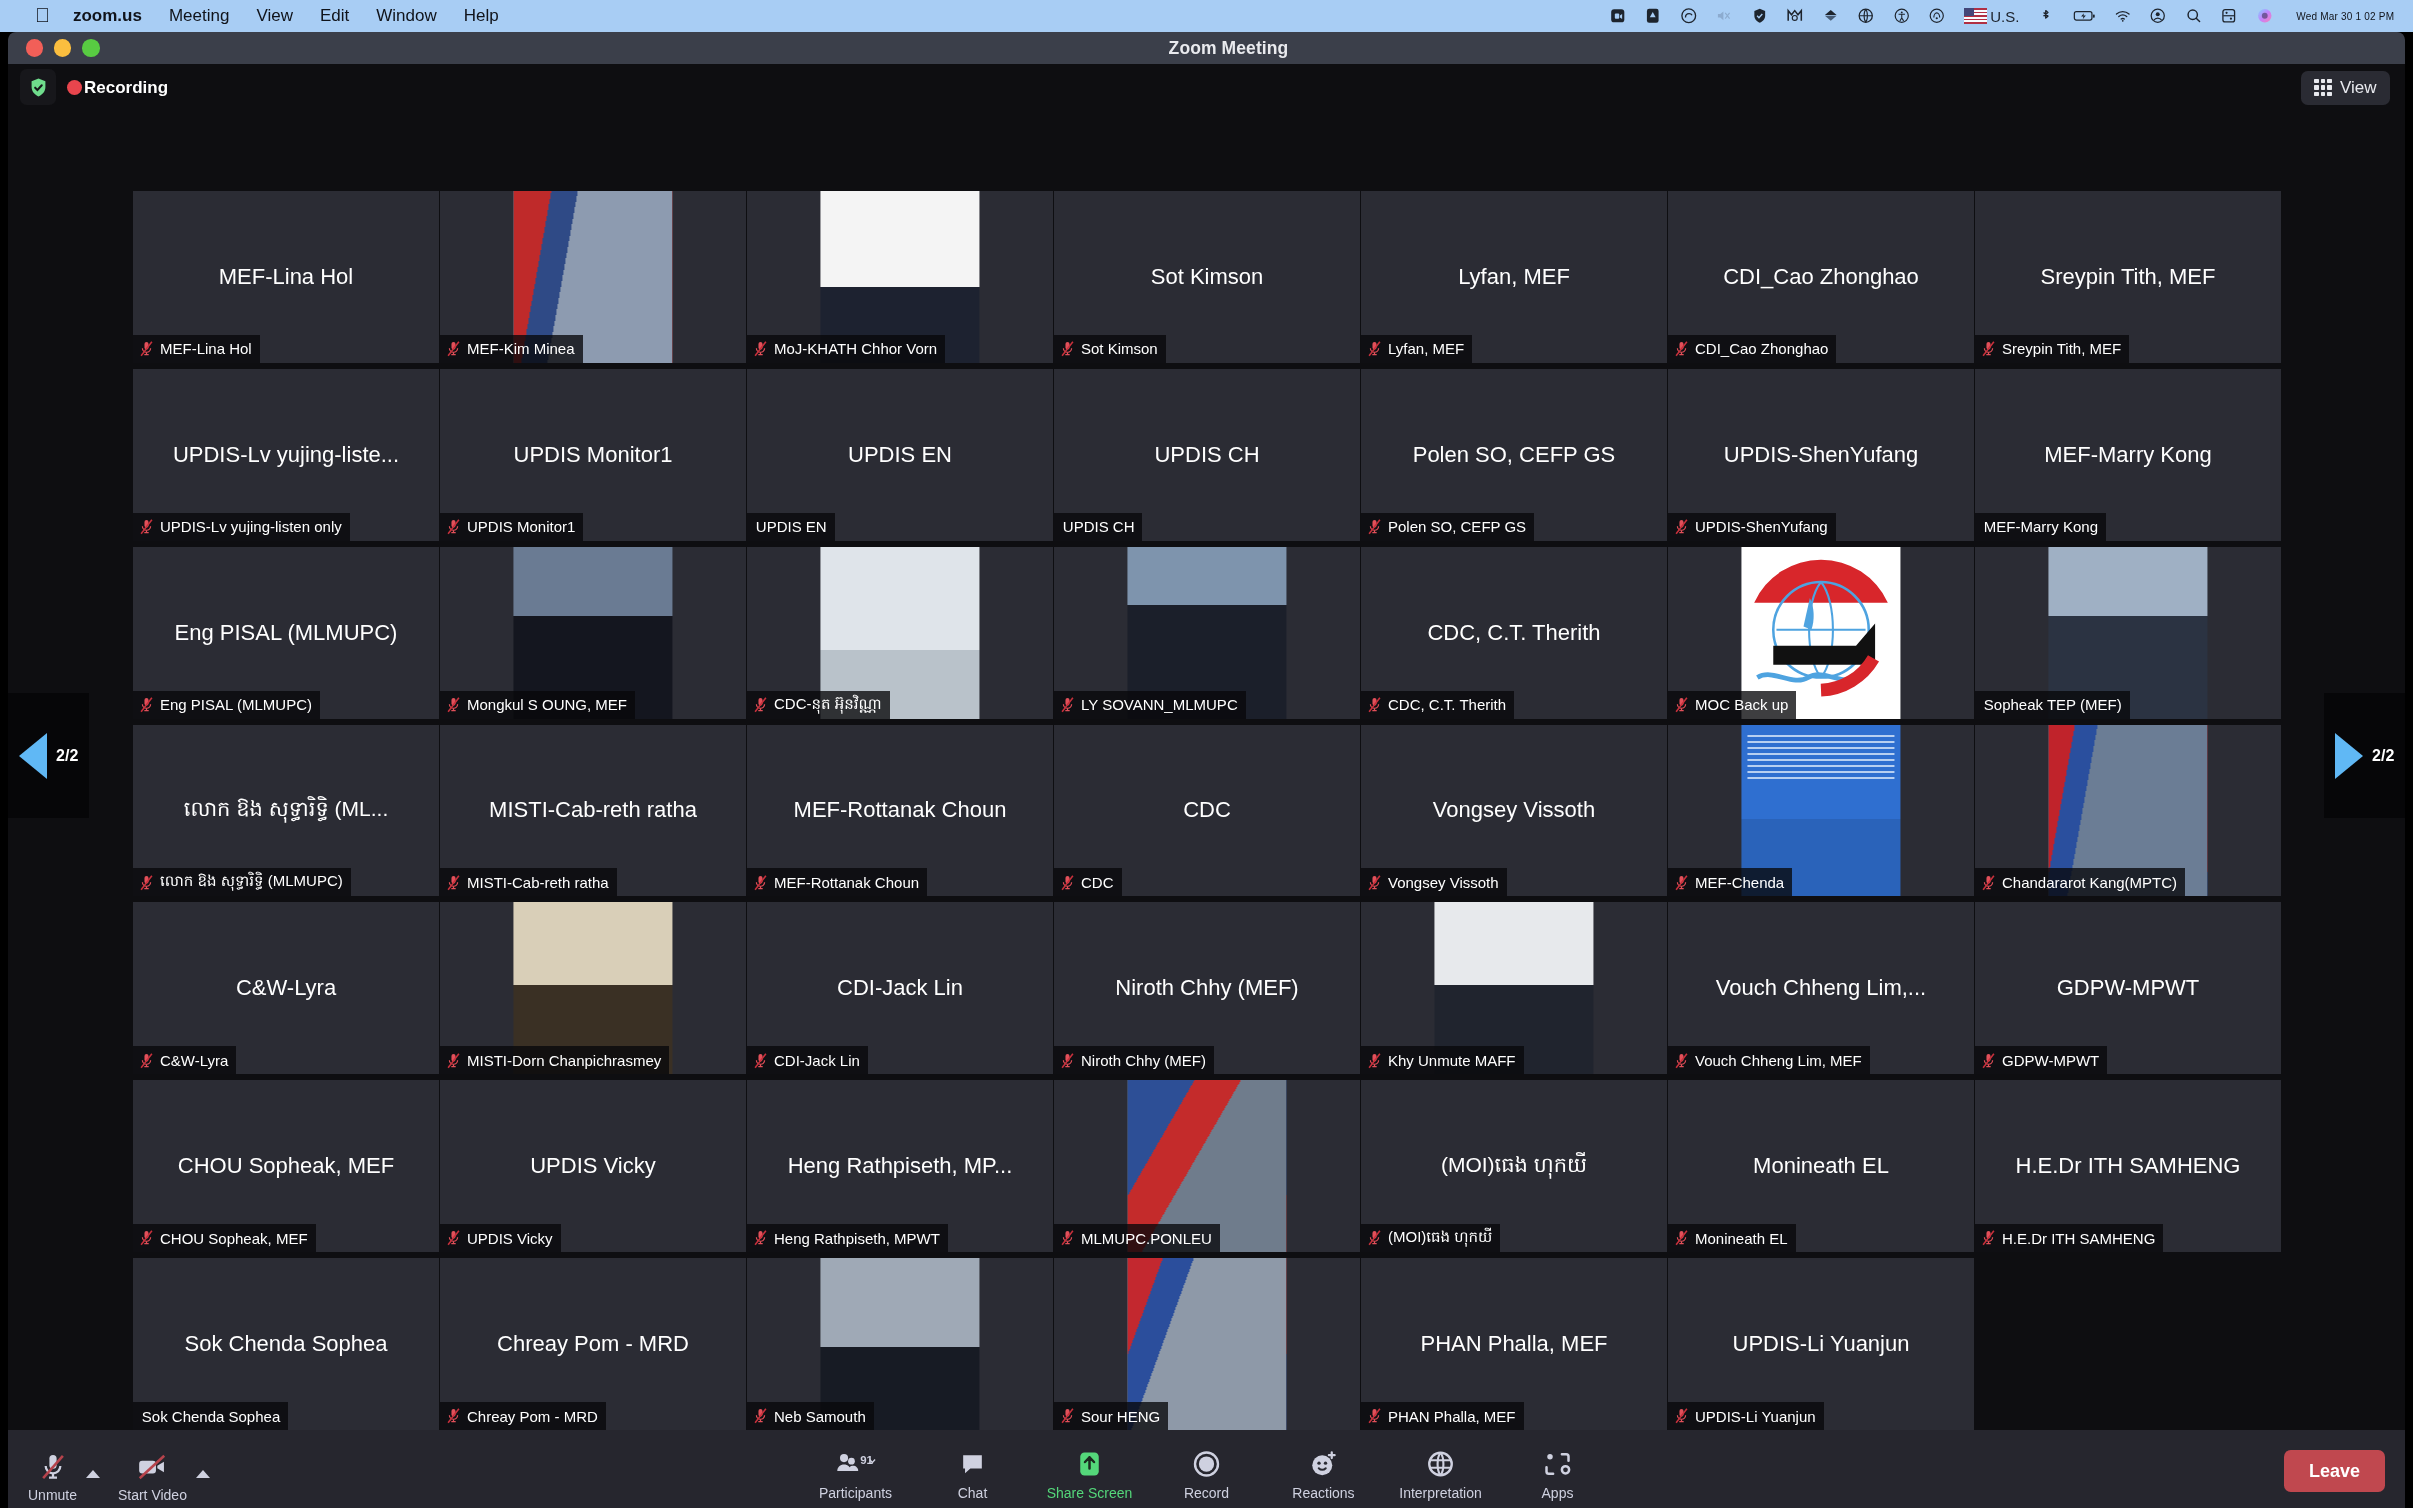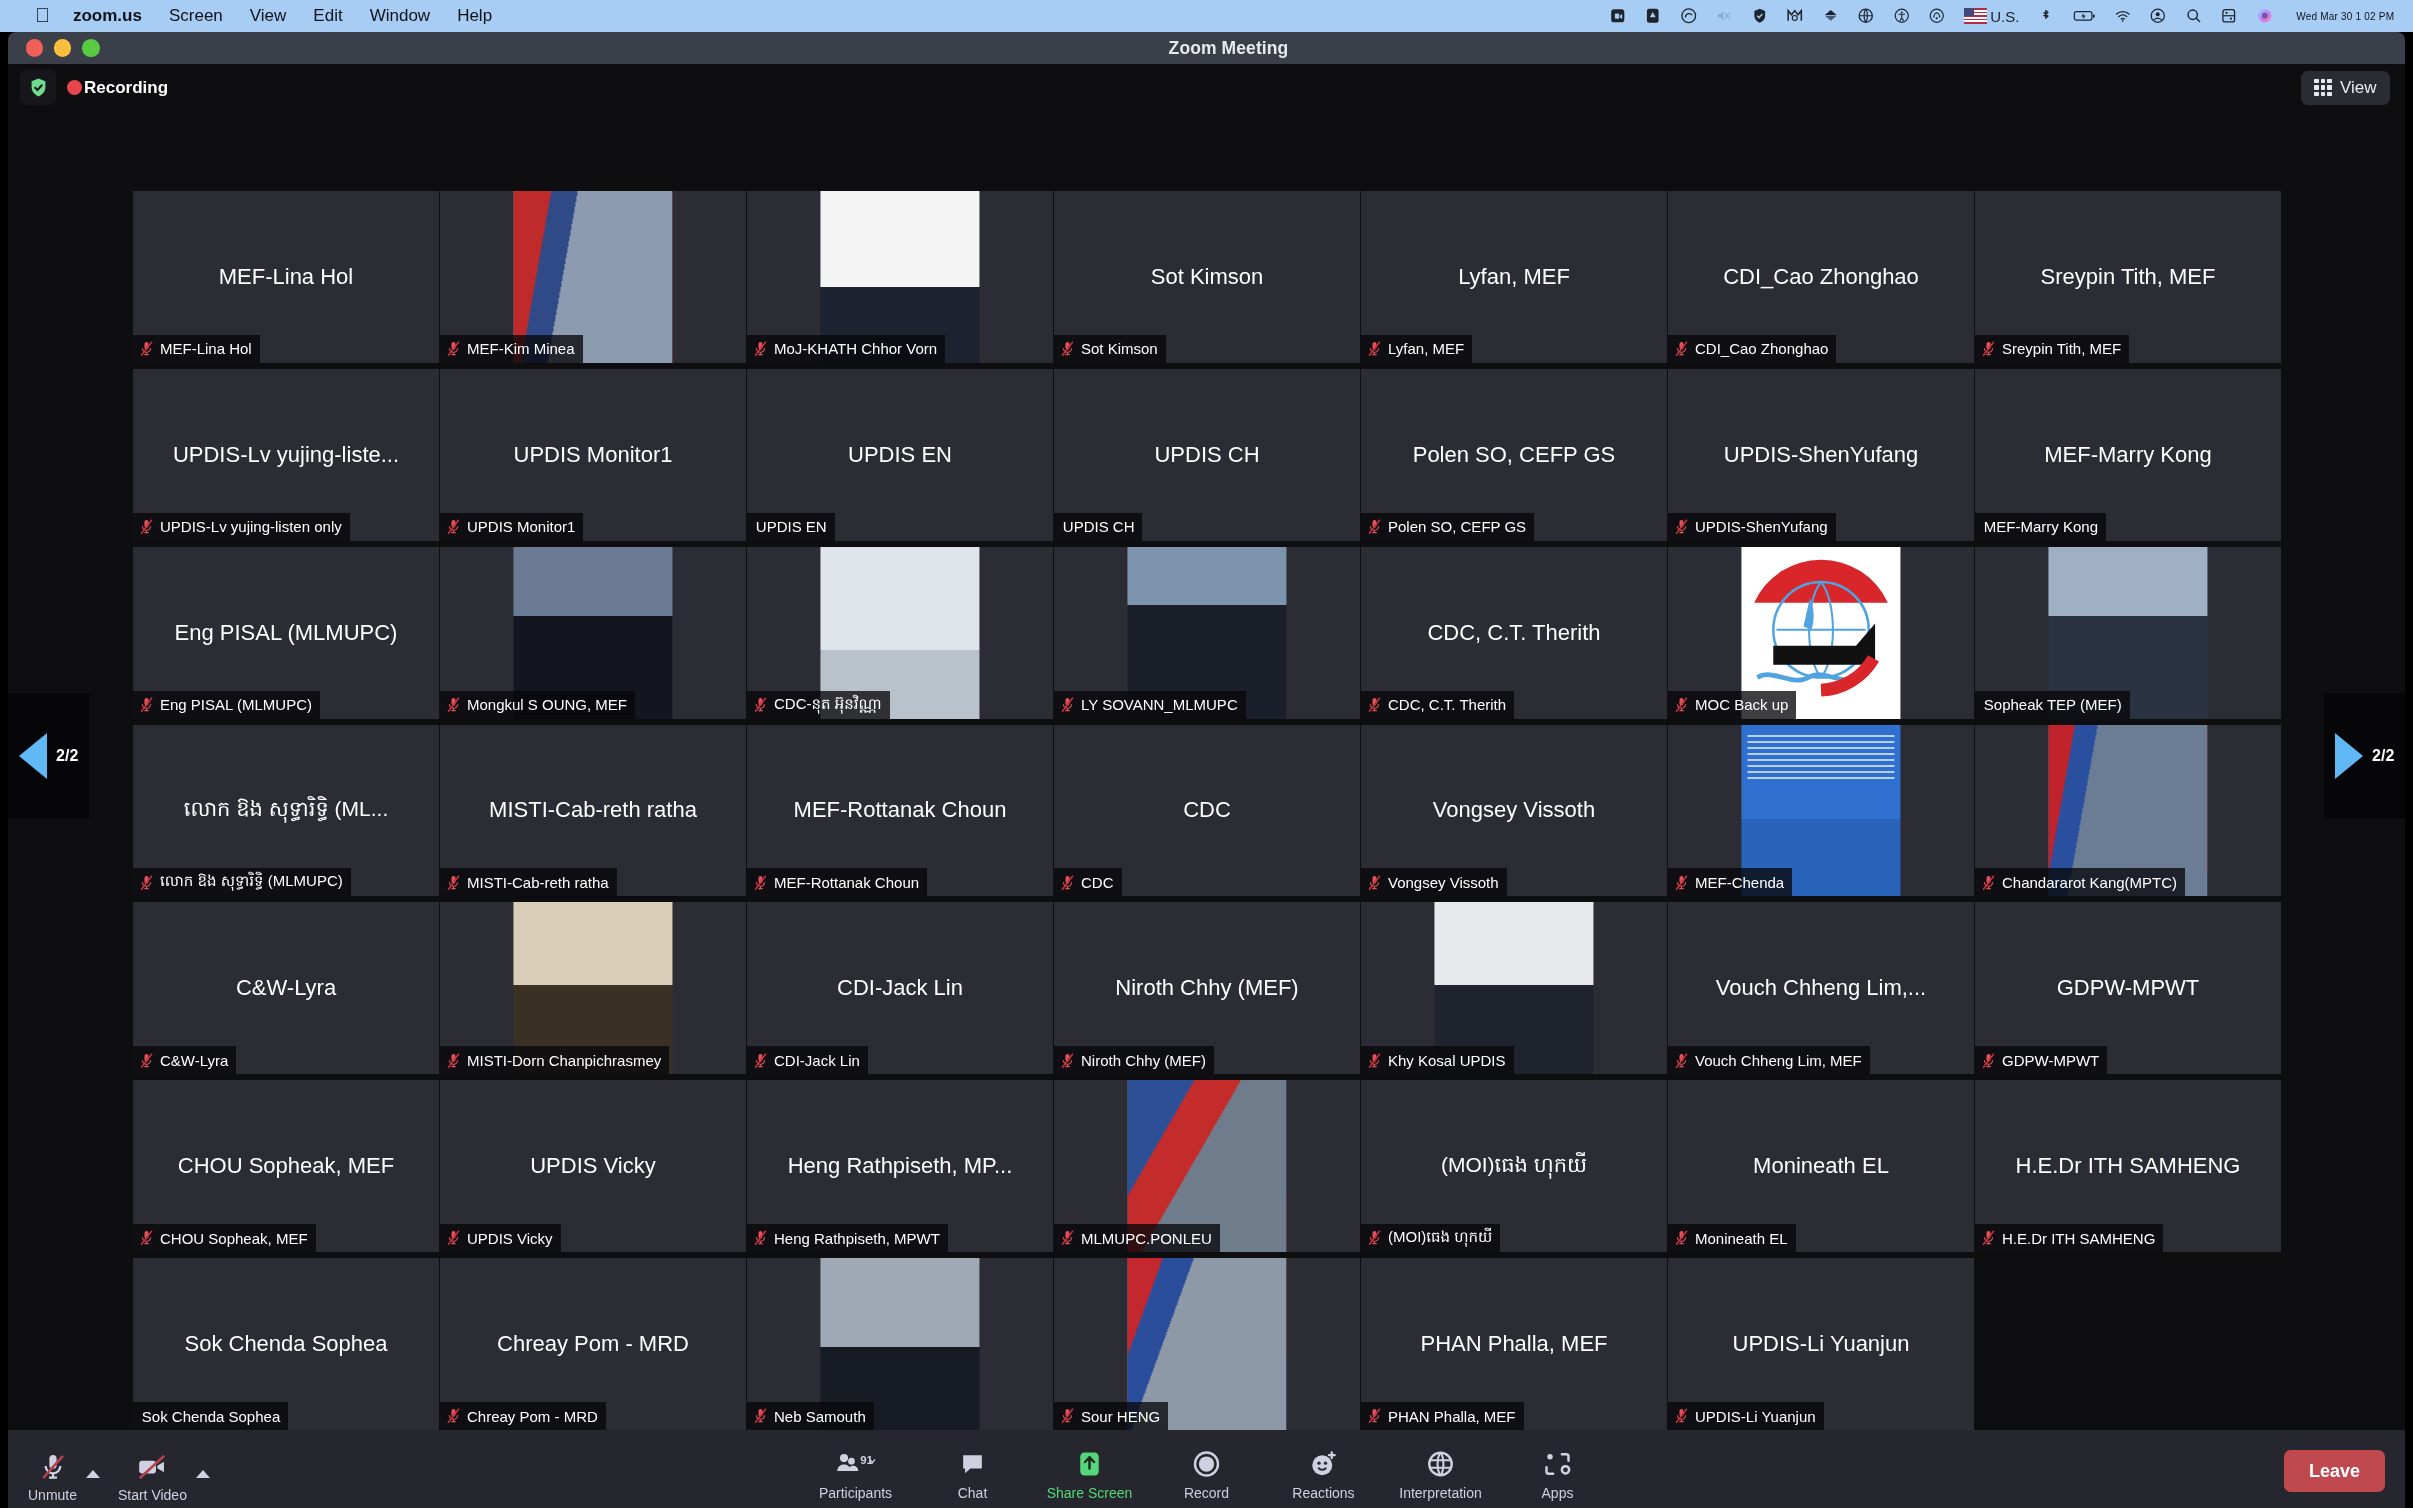--- a/index.html
+++ b/index.html
@@ -98,21 +98,21 @@
   #leavebtn{ position:absolute; right:20px; bottom:16px; width:101px; height:42px; border-radius:6.7px;
              background:#c0484f; color:#fff; font-size:18px; font-weight:bold;
              display:flex; align-items:center; justify-content:center;}
 </style>
 </head>
 <body>
 
 <div id="menubar">
   <span class="apple"></span>
   <span class="mi bold">zoom.us</span>
-  <span class="mi">Screen</span>
+  <span class="mi">Meeting</span>
   <span class="mi">View</span>
   <span class="mi">Edit</span>
   <span class="mi">Window</span>
   <span class="mi">Help</span>
   <span class="spacer"></span>
   <span class="tray">
     <span class="ti">
       <svg width="17.5" height="17.5" viewBox="0 0 24 24">
           <rect x="3" y="3" width="18" height="18" rx="4" fill="#12161d"></rect>
           <rect x="8" y="9" width="6" height="7" rx="1.4" fill="#a8cdf4"></rect>
@@ -648,21 +648,21 @@
         </div>
         <div class="tile">
           <div class="vid" style="background: linear-gradient(rgb(231, 233, 236) 0px, rgb(231, 233, 236) 48%, rgb(32, 36, 46) 48%, rgb(32, 36, 46) 100%) 0% 0% / cover, radial-gradient(circle at 50% 30%, rgb(138, 106, 84) 0px, rgb(138, 106, 84) 14%, transparent 14.5%);"></div>
           <div class="namebar">
             <svg class="micoff" viewBox="0 0 20 24">
               <rect x="7.2" y="2.6" width="5.6" height="10.6" rx="2.8" fill="#e2505a"></rect>
               <path d="M4.4 11.2a5.6 5.6 0 0011.2 0" fill="none" stroke="#e2505a" stroke-width="1.7"></path>
               <path d="M10 16.8V20M7 20h6" stroke="#e2505a" stroke-width="1.7"></path>
               <path d="M2.6 21.6L17.4 2.4" stroke="#c8303c" stroke-width="2.1"></path>
             </svg>
-            <span>Khy Kosal UPDIS</span>
+            <span>Khy Unmute MAFF</span>
           </div>
         </div>
         <div class="tile">
           <div class="ph">Vouch Chheng Lim,...</div>
           <div class="namebar">
             <svg class="micoff" viewBox="0 0 20 24">
               <rect x="7.2" y="2.6" width="5.6" height="10.6" rx="2.8" fill="#e2505a"></rect>
               <path d="M4.4 11.2a5.6 5.6 0 0011.2 0" fill="none" stroke="#e2505a" stroke-width="1.7"></path>
               <path d="M10 16.8V20M7 20h6" stroke="#e2505a" stroke-width="1.7"></path>
               <path d="M2.6 21.6L17.4 2.4" stroke="#c8303c" stroke-width="2.1"></path>

